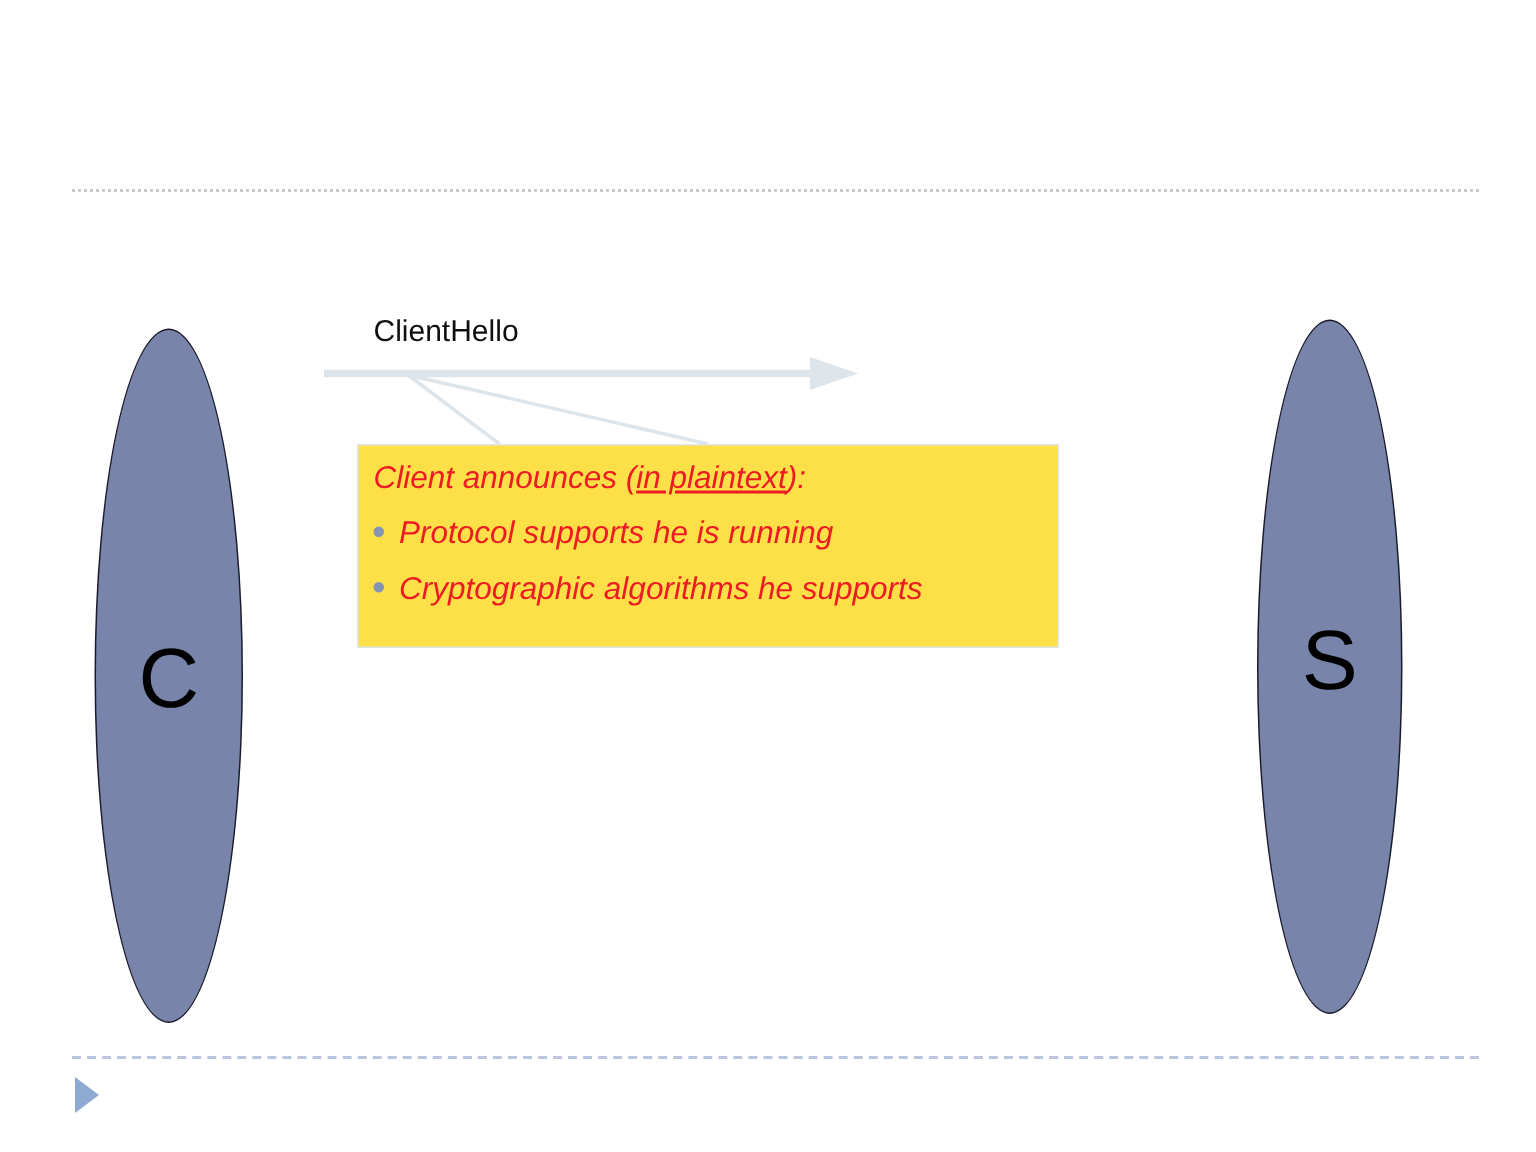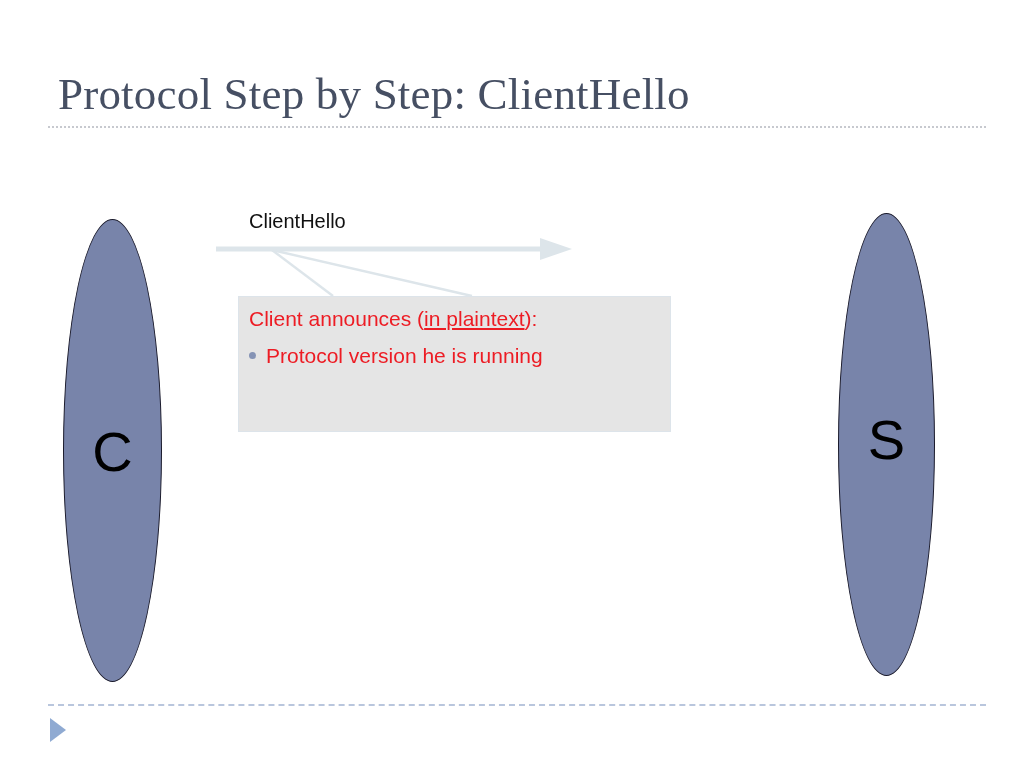--- a/index.html
+++ b/index.html
@@ -111,25 +111,26 @@
     line-height: 24px;
     color: #101010;
     white-space: nowrap;
   }
 
   
   #callout-box {
     position: absolute;
     left: 238px;
     top: 296px;
-    width: 433px;
+    width: 468px;
     height: 136px;
     border: 1.5px solid #dde4ea;
-    background: #e5e5e5;
+    background: #fde047;
     box-sizing: border-box;
+    font-style: italic;
   }
   #callout-heading {
     position: absolute;
     left: 10px;
     top: 8px;
     font-size: 21px;
     line-height: 28px;
     color: #ed1c24;
     white-space: nowrap;
   }
@@ -156,21 +157,20 @@
     vertical-align: middle;
     margin-right: 10px;
     margin-bottom: 3px;
   }
 </style>
 </head>
 <body>
 
 <div id="slide">
 
-  <div id="slide-title">Protocol Step by Step: ClientHello</div>
   <div id="title-rule"></div>
 
   <div id="ellipse-client" class="node-ellipse">
     <div class="node-label">C</div>
   </div>
 
   <div id="ellipse-server" class="node-ellipse">
     <div class="node-label">S</div>
   </div>
 
@@ -182,20 +182,21 @@
 
     <polyline points="272,250 333,296" fill="none" stroke="#dde5ea" stroke-width="2.4"></polyline>
     <polyline points="272,250 472,296" fill="none" stroke="#dde5ea" stroke-width="2.4"></polyline>
   </svg>
 
   <div id="message-label">ClientHello</div>
 
   <div id="callout-box">
     <div id="callout-heading"><span>Client announces (</span><span class="underlined">in plaintext</span><span>):</span></div>
 
-    <div id="callout-bullet-0" class="callout-bullet-row"><span class="bullet-dot"></span><span>Protocol version he is running</span></div>
-
+    <div id="callout-bullet-0" class="callout-bullet-row"><span class="bullet-dot"></span><span>Protocol supports he is running</span></div>
+
+    <div id="callout-bullet-1" class="callout-bullet-row"><span class="bullet-dot"></span><span>Cryptographic algorithms he supports</span></div>
   </div>
 
   <div id="footer-rule"></div>
   <div id="footer-triangle"></div>
 
 </div>
 
 </body></html>

